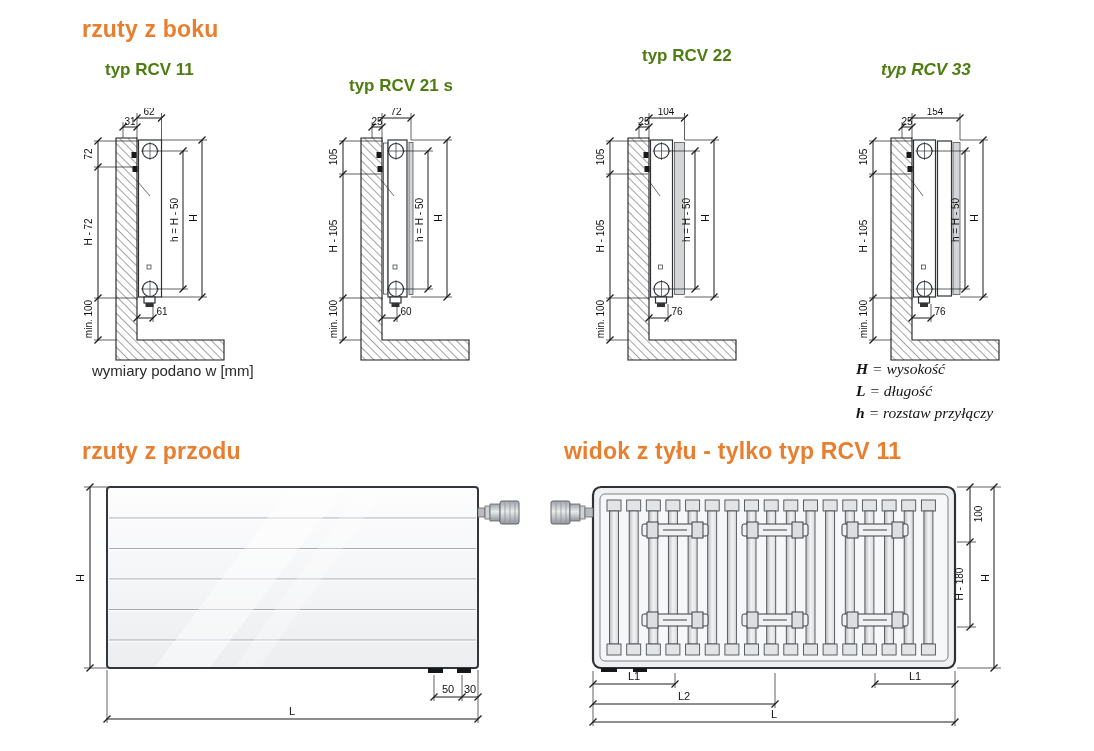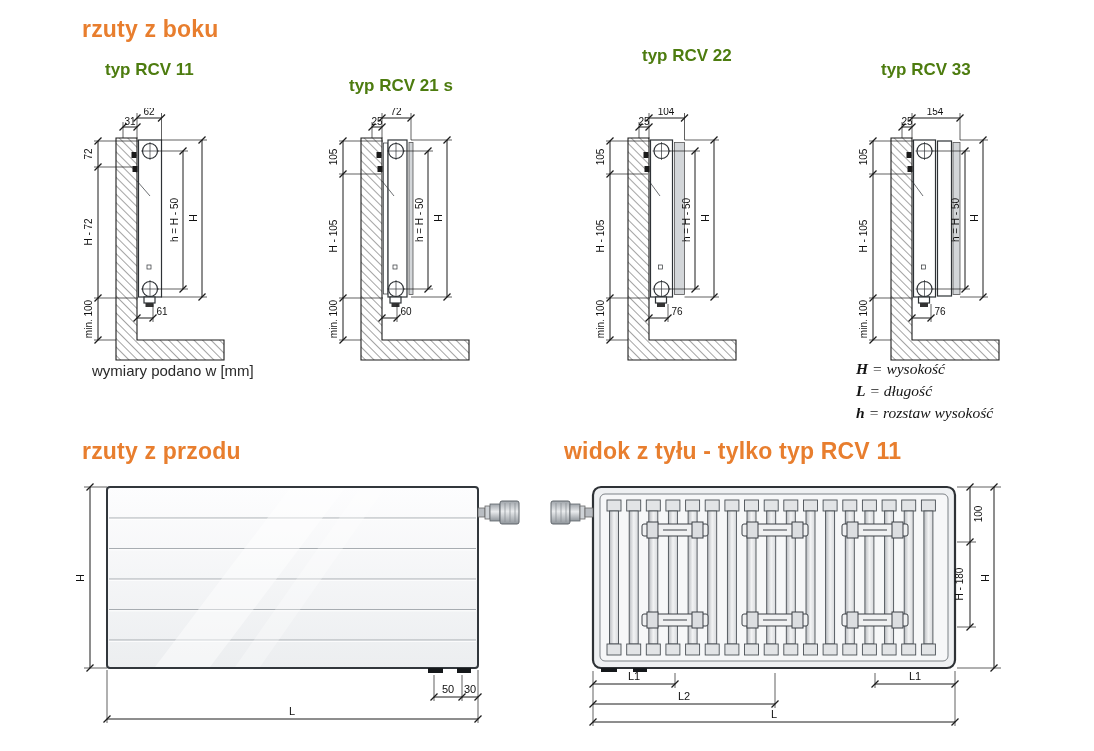--- a/index.html
+++ b/index.html
@@ -22,28 +22,28 @@
 </style>
 </head>
 <body>
 
 <div class="page">
 
   <div class="sec-title" style="left:82px;top:16px;">rzuty z boku</div>
   <div class="typ" style="left:105px;top:60px;">typ RCV 11</div>
   <div class="typ" style="left:349px;top:52px;margin-top:24px;">typ RCV 21 s</div>
   <div class="typ" style="left:618px;top:46px;margin-left:24px;">typ RCV 22</div>
-  <div class="typ" style="left:881px;top:60px;">typ RCV 33</div>
+  <div class="typ" style="left:881px;top:60px;font-style:italic;">typ RCV 33</div>
 
   <div class="note" style="left:92px;top:362px;">wymiary podano w [mm]</div>
 
   <div class="legend" style="left:856px;top:358px;">
     <div><span class="sym">H</span><span>= wysokość</span></div>
     <div><span class="sym">L</span><span>= długość</span></div>
-    <div><span class="sym">h</span><span>= rozstaw wysokość</span></div>
+    <div><span class="sym">h</span><span>= rozstaw przyłączy</span></div>
   </div>
 
   <div class="sec-title" style="left:82px;top:438px;">rzuty z przodu</div>
   <div class="sec-title" style="left:564px;top:438px;">widok z tyłu - tylko typ RCV 11</div>
 
   <svg class="dwg" style="left:80px;top:108px;" width="225" height="258" viewBox="0 0 225 258">
     <defs>
       <pattern id="ht1" width="6" height="6" patternUnits="userSpaceOnUse" patternTransform="rotate(-45)">
         <line x1="0" y1="0" x2="0" y2="6" stroke="#4a4a4a" stroke-width="1"></line>
       </pattern>

